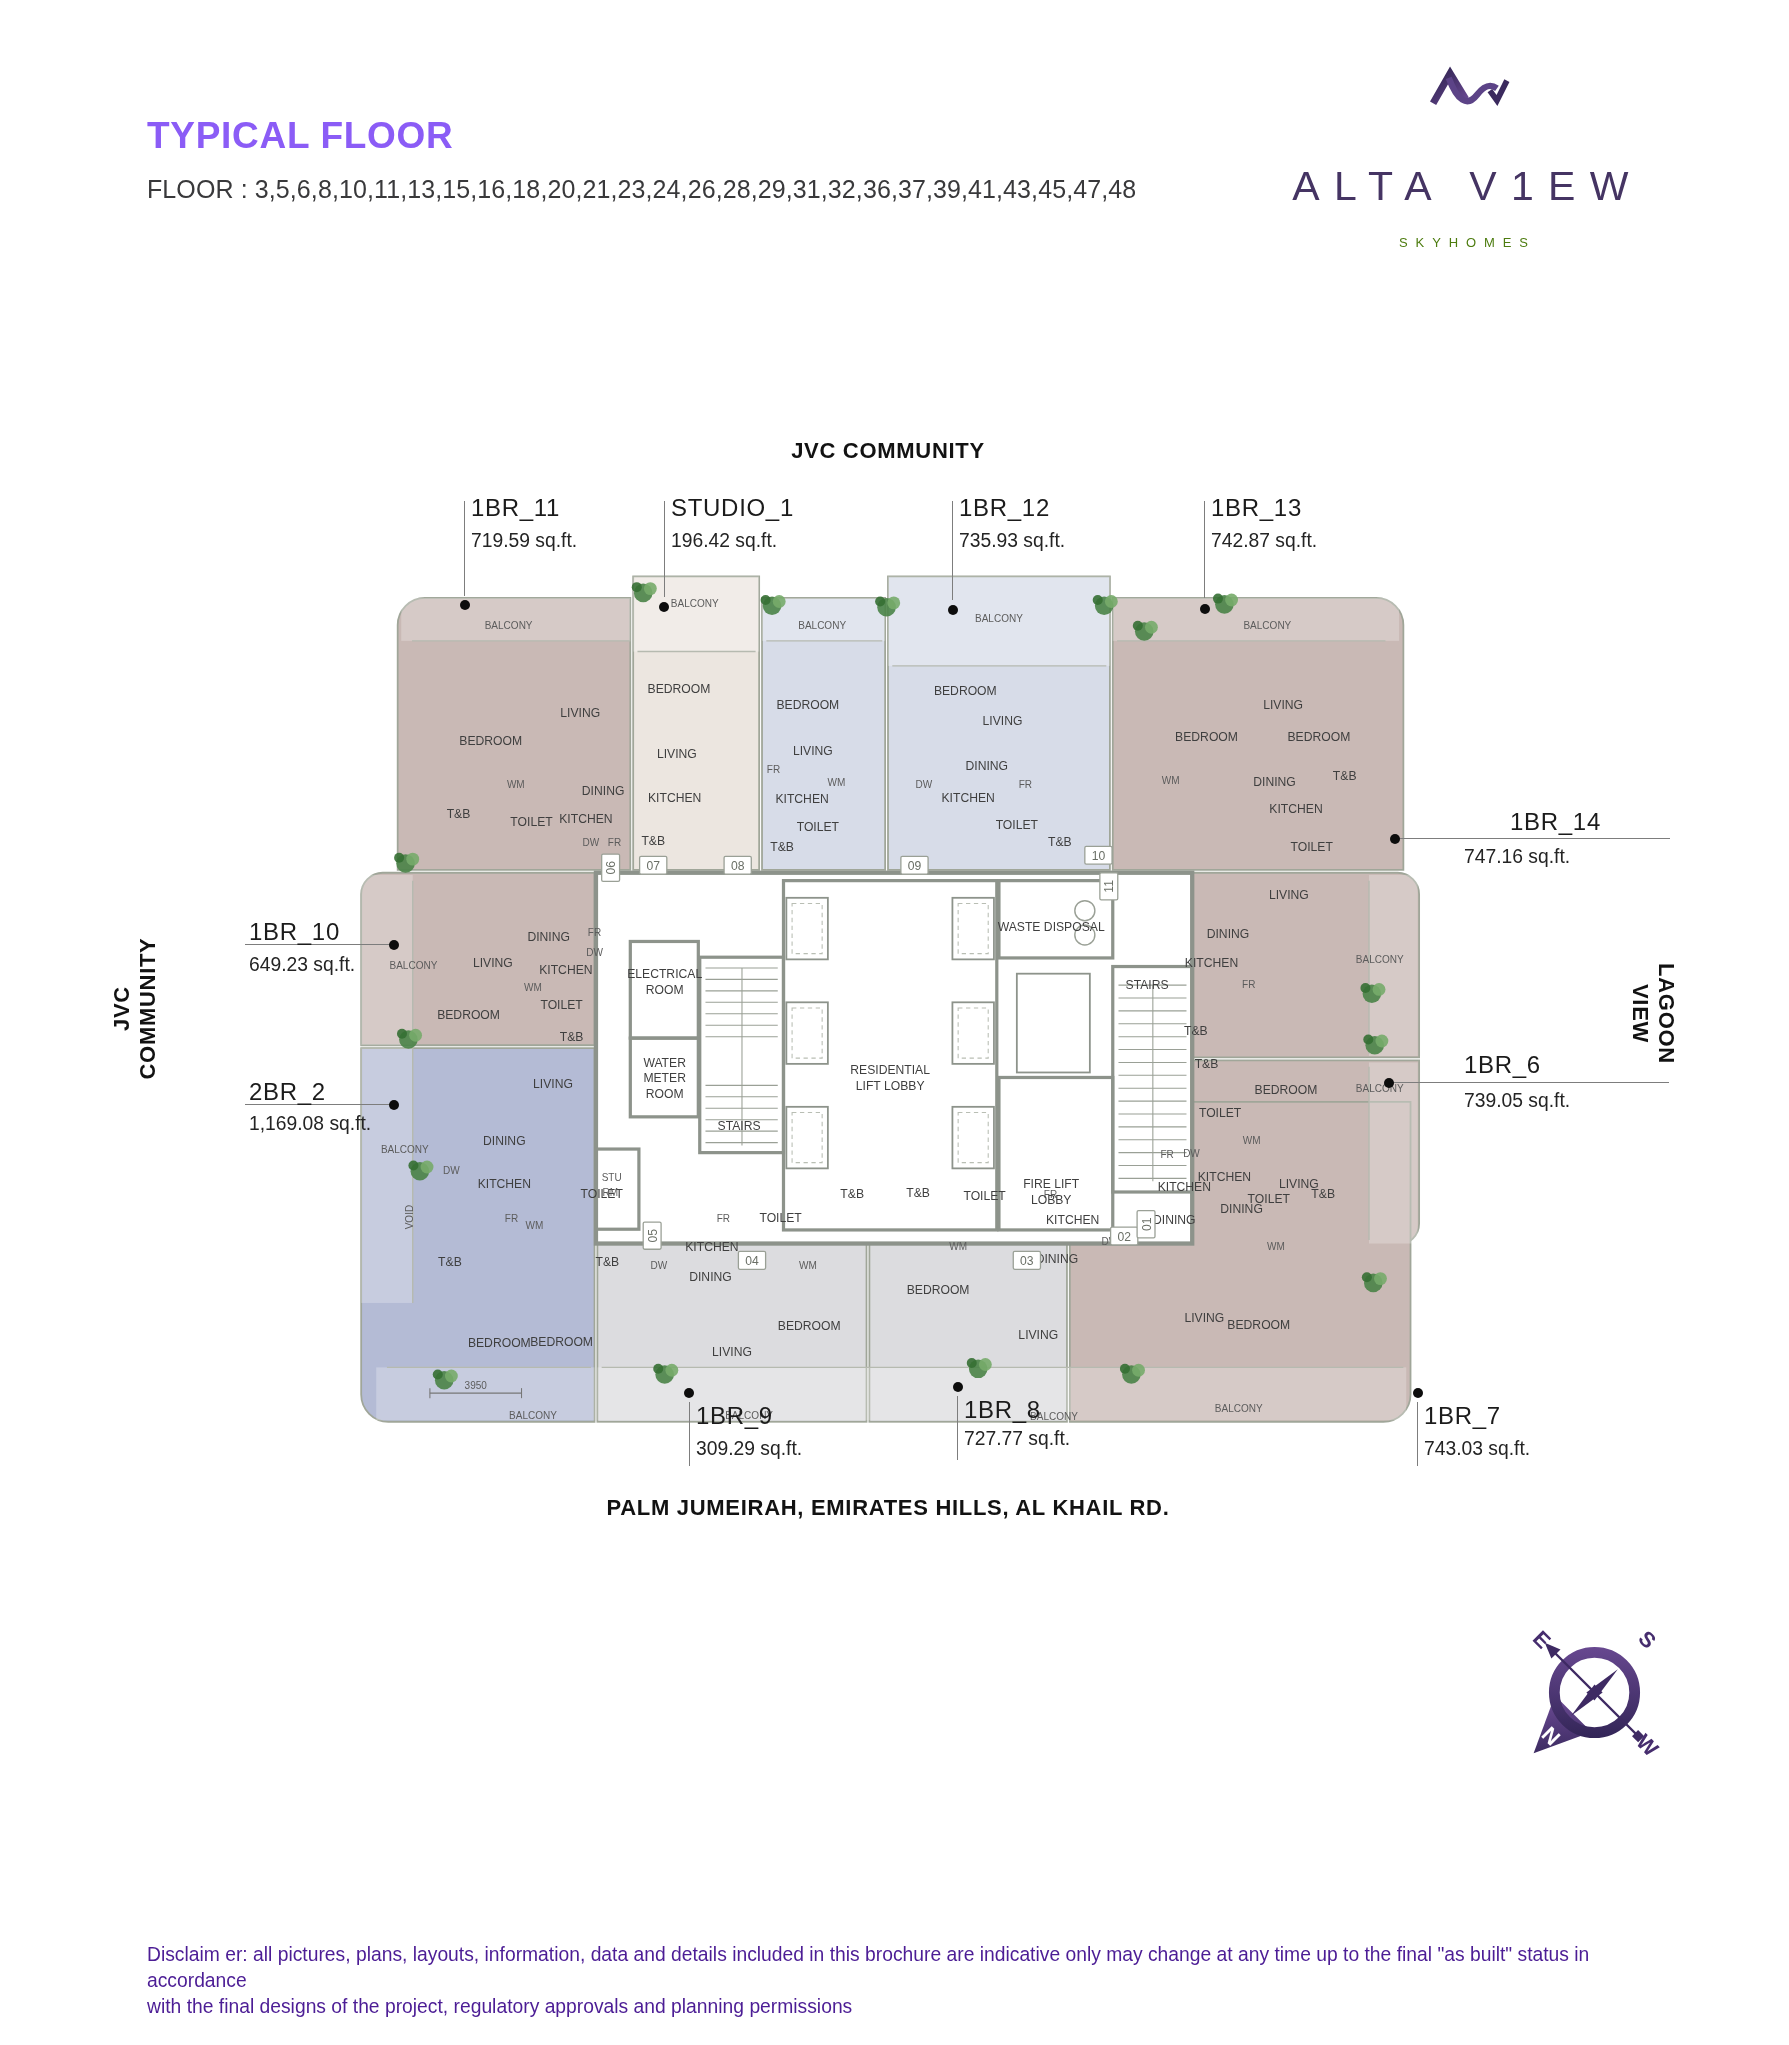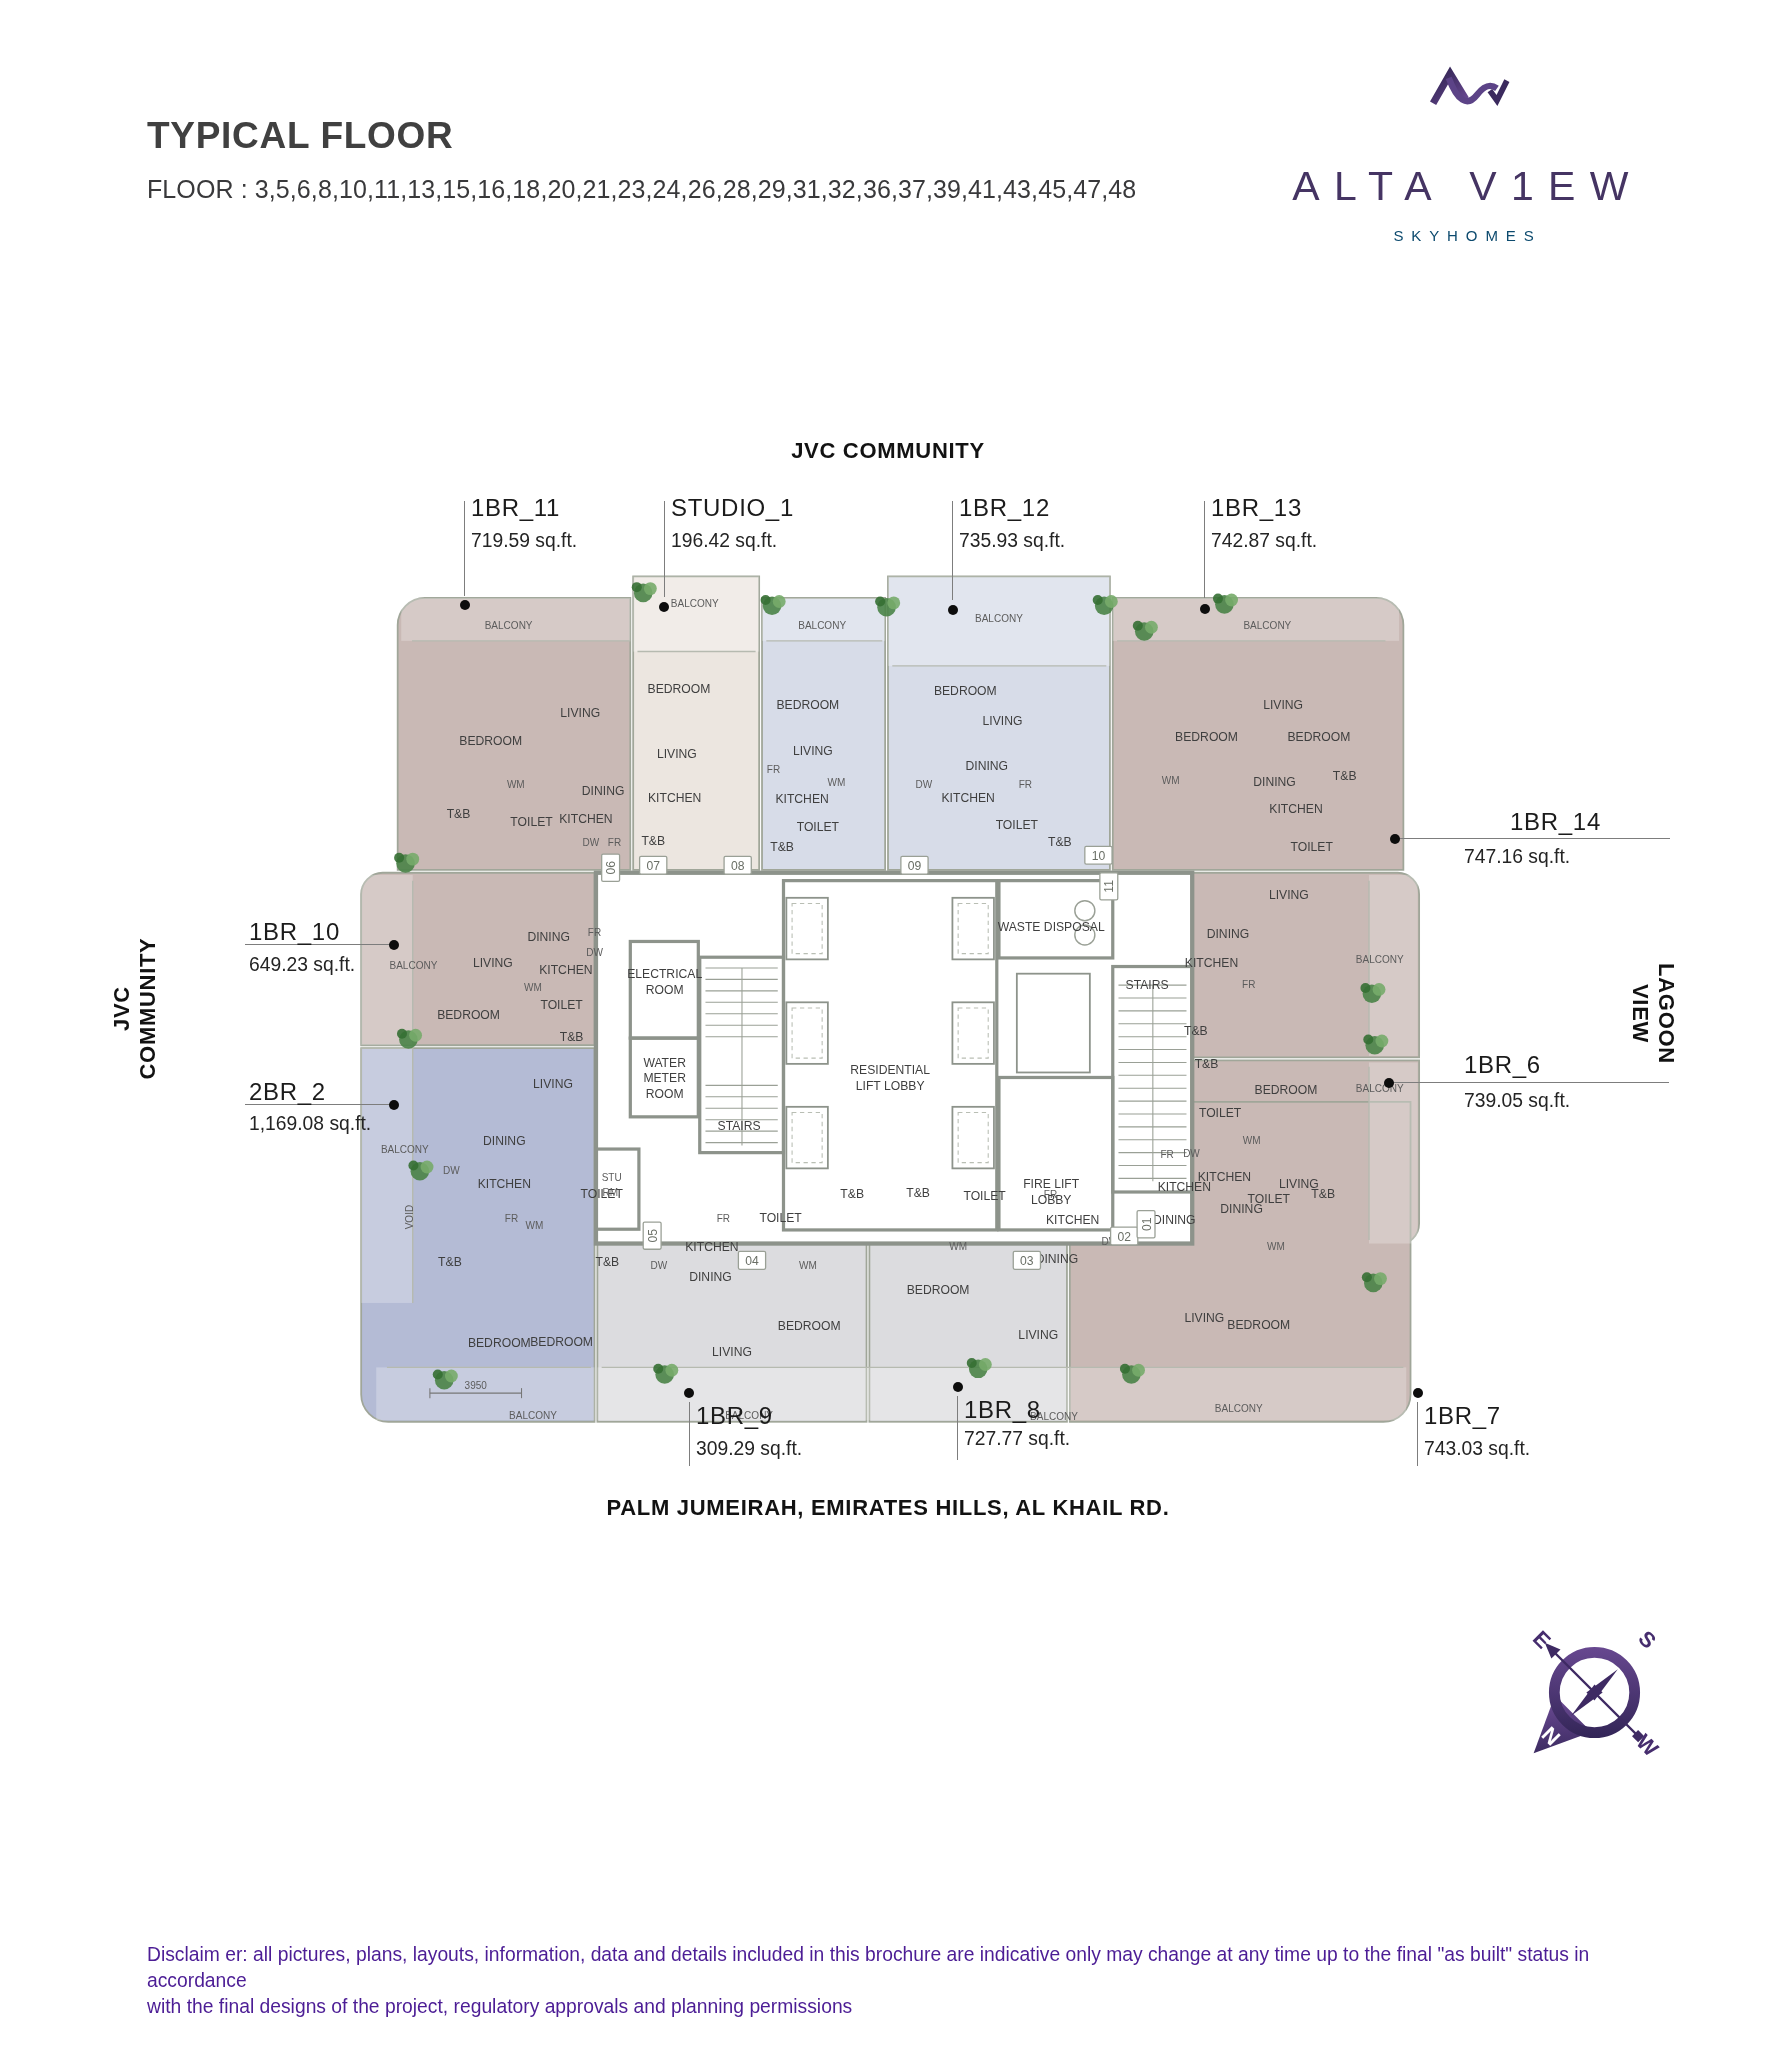--- a/index.html
+++ b/index.html
@@ -1,21 +1,21 @@
 <!DOCTYPE html>
 <html style="font-size:11.5px"><head>
 <meta charset="utf-8">
 <style>
   html,body{margin:0;padding:0;background:#ffffff;}
   body{width:1790px;height:2046px;position:relative;font-family:"Liberation Sans",sans-serif;overflow:hidden;}
   .abs{position:absolute;}
-  .page-title{font-size:37px;font-weight:800;color:#404040;letter-spacing:0.7px;}
+  .page-title{font-size:37px;font-weight:800;color:#8b5cf6;letter-spacing:0.7px;}
   .floors-line{font-size:25px;font-weight:500;color:#39393b;letter-spacing:0.1px;}
   .brand{font-size:41px;font-weight:400;color:#453463;letter-spacing:14.3px;text-align:center;}
-  .brand-sub{font-size:15px;font-weight:400;color:#0c4a6e;letter-spacing:7.9px;text-align:center;}
+  .brand-sub{font-size:13px;font-weight:400;color:#4d7c0f;letter-spacing:7.9px;text-align:center;margin-top:8px;}
   .region-label{font-size:22px;font-weight:700;color:#121212;letter-spacing:0.7px;text-align:center;}
   .callout-name{font-size:24px;font-weight:400;color:#1b1b1b;letter-spacing:0.7px;white-space:nowrap;}
   .callout-area{font-size:19.3px;font-weight:400;color:#242424;white-space:nowrap;}
   .leader-v{width:1.4px;background:#7d7d7d;}
   .leader-h{height:1.4px;background:#7d7d7d;}
   .dot{width:10px;height:10px;border-radius:50%;background:#0d0d0d;}
   .disclaimer{font-size:19.3px;color:#4c1d95;line-height:1.35;white-space:pre-line;}
   
   .u-mauve{fill:#c9b9b5;stroke:#a0a699;stroke-width:2.5;}
   .u-cream{fill:#ece6e0;stroke:#a0a699;stroke-width:2.5;}

